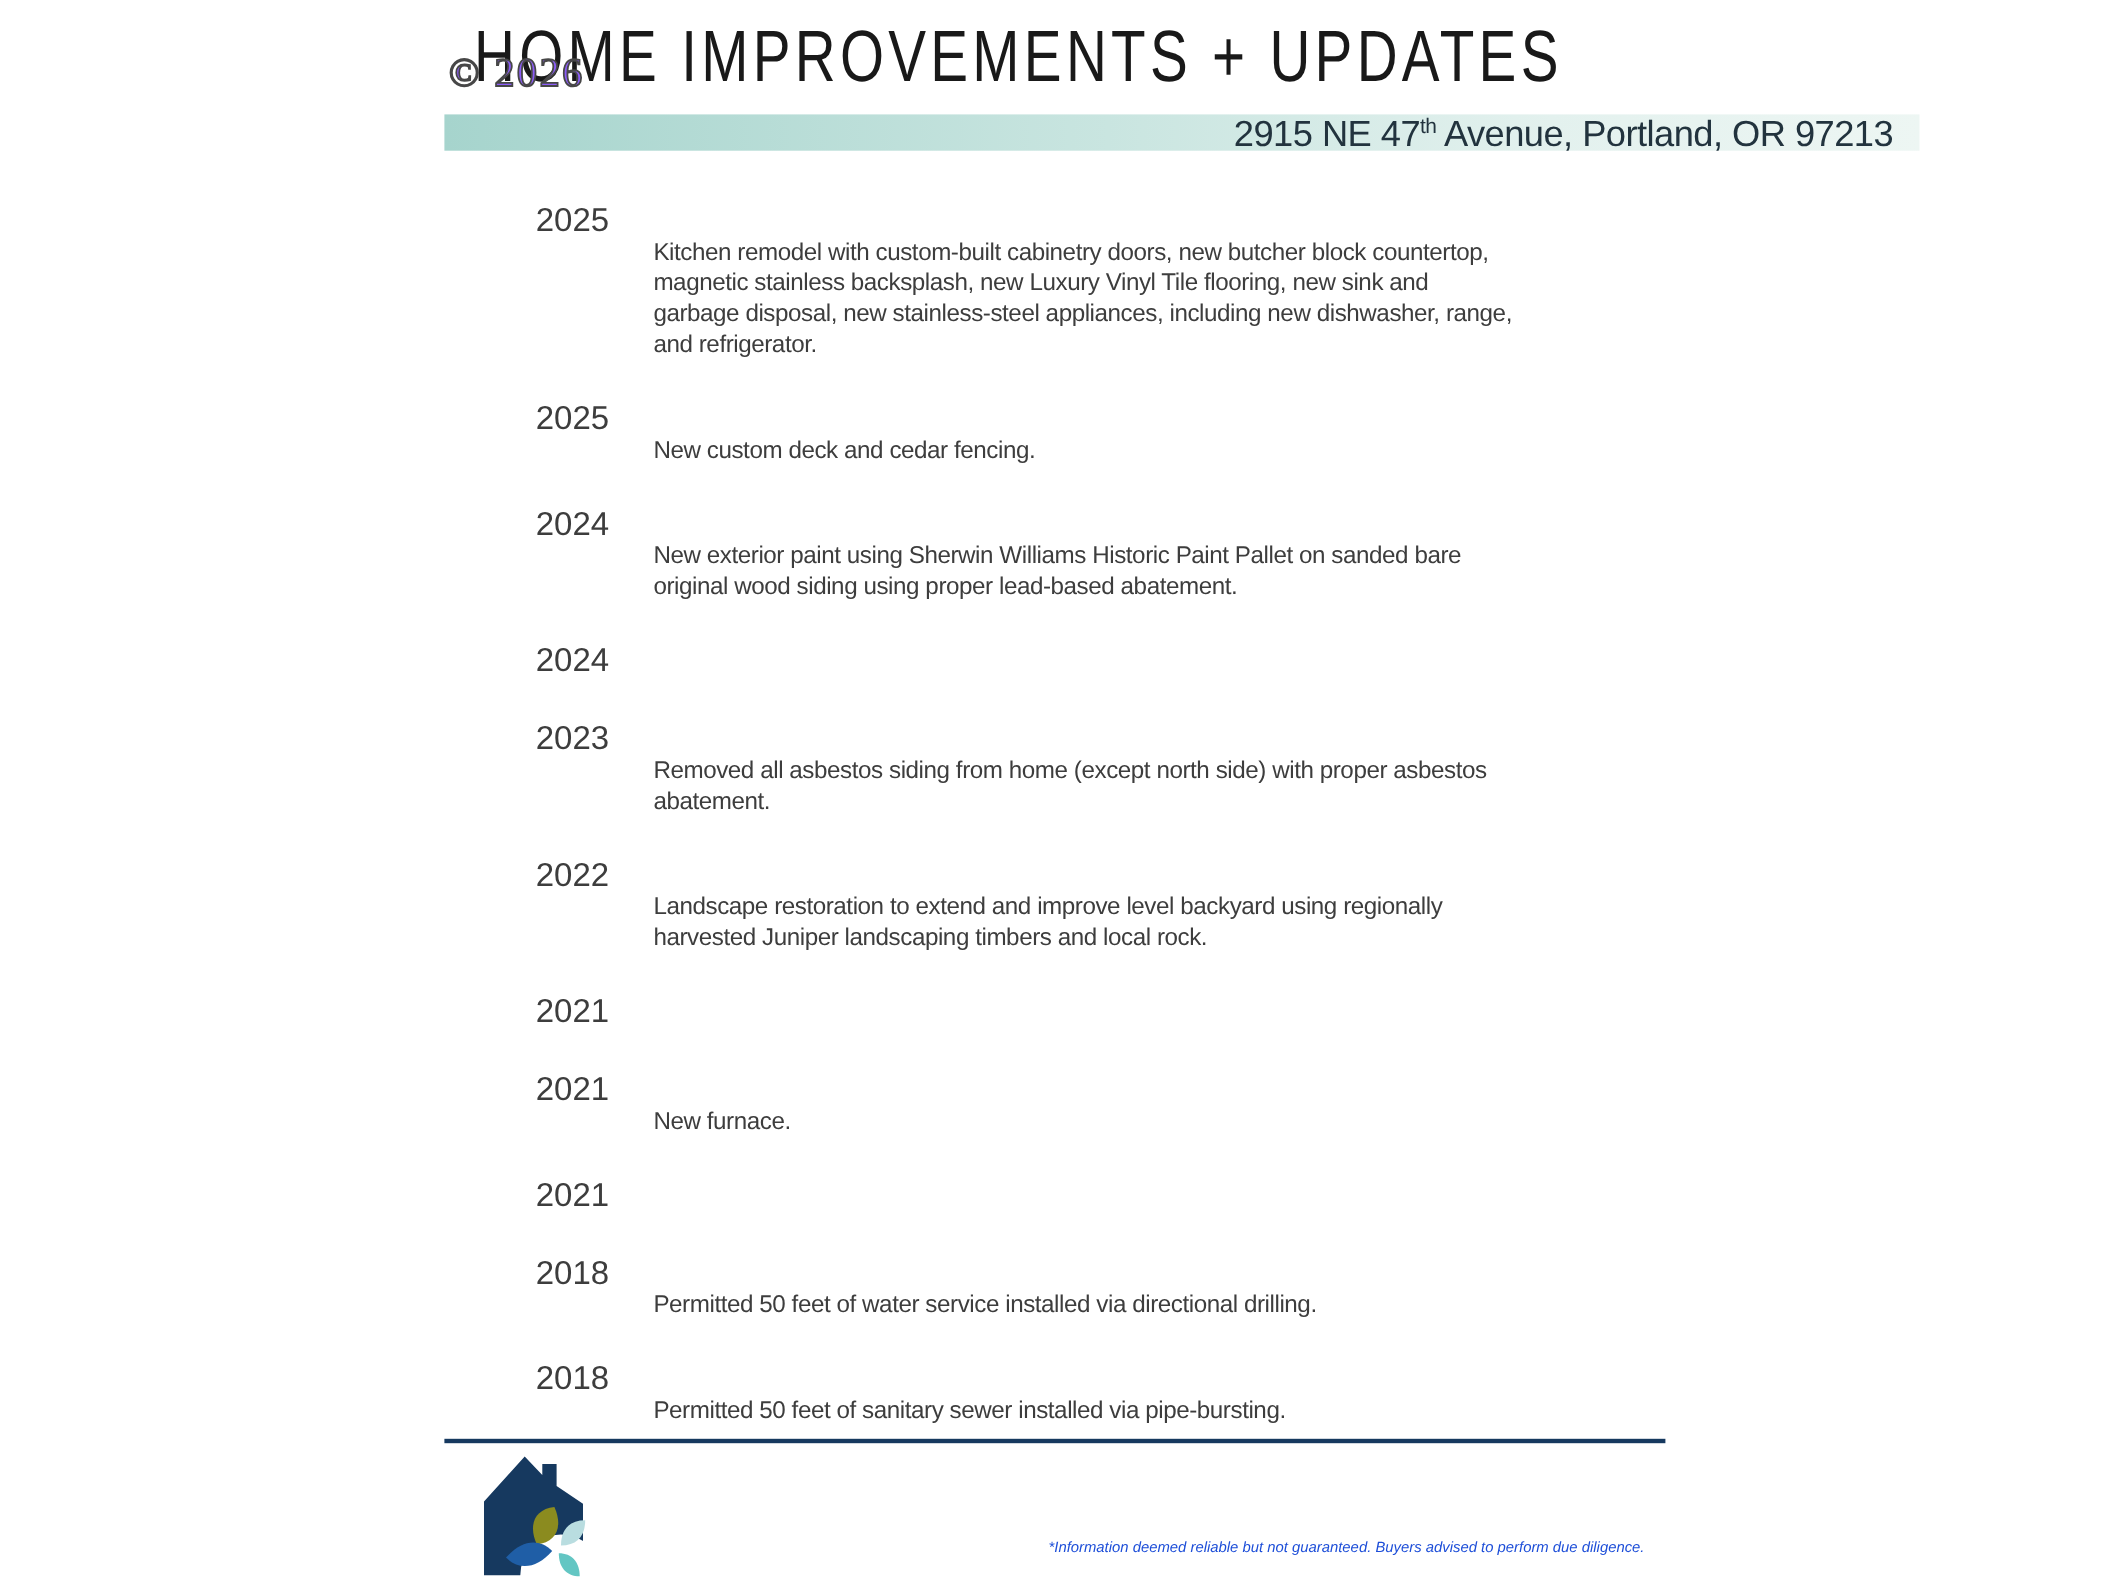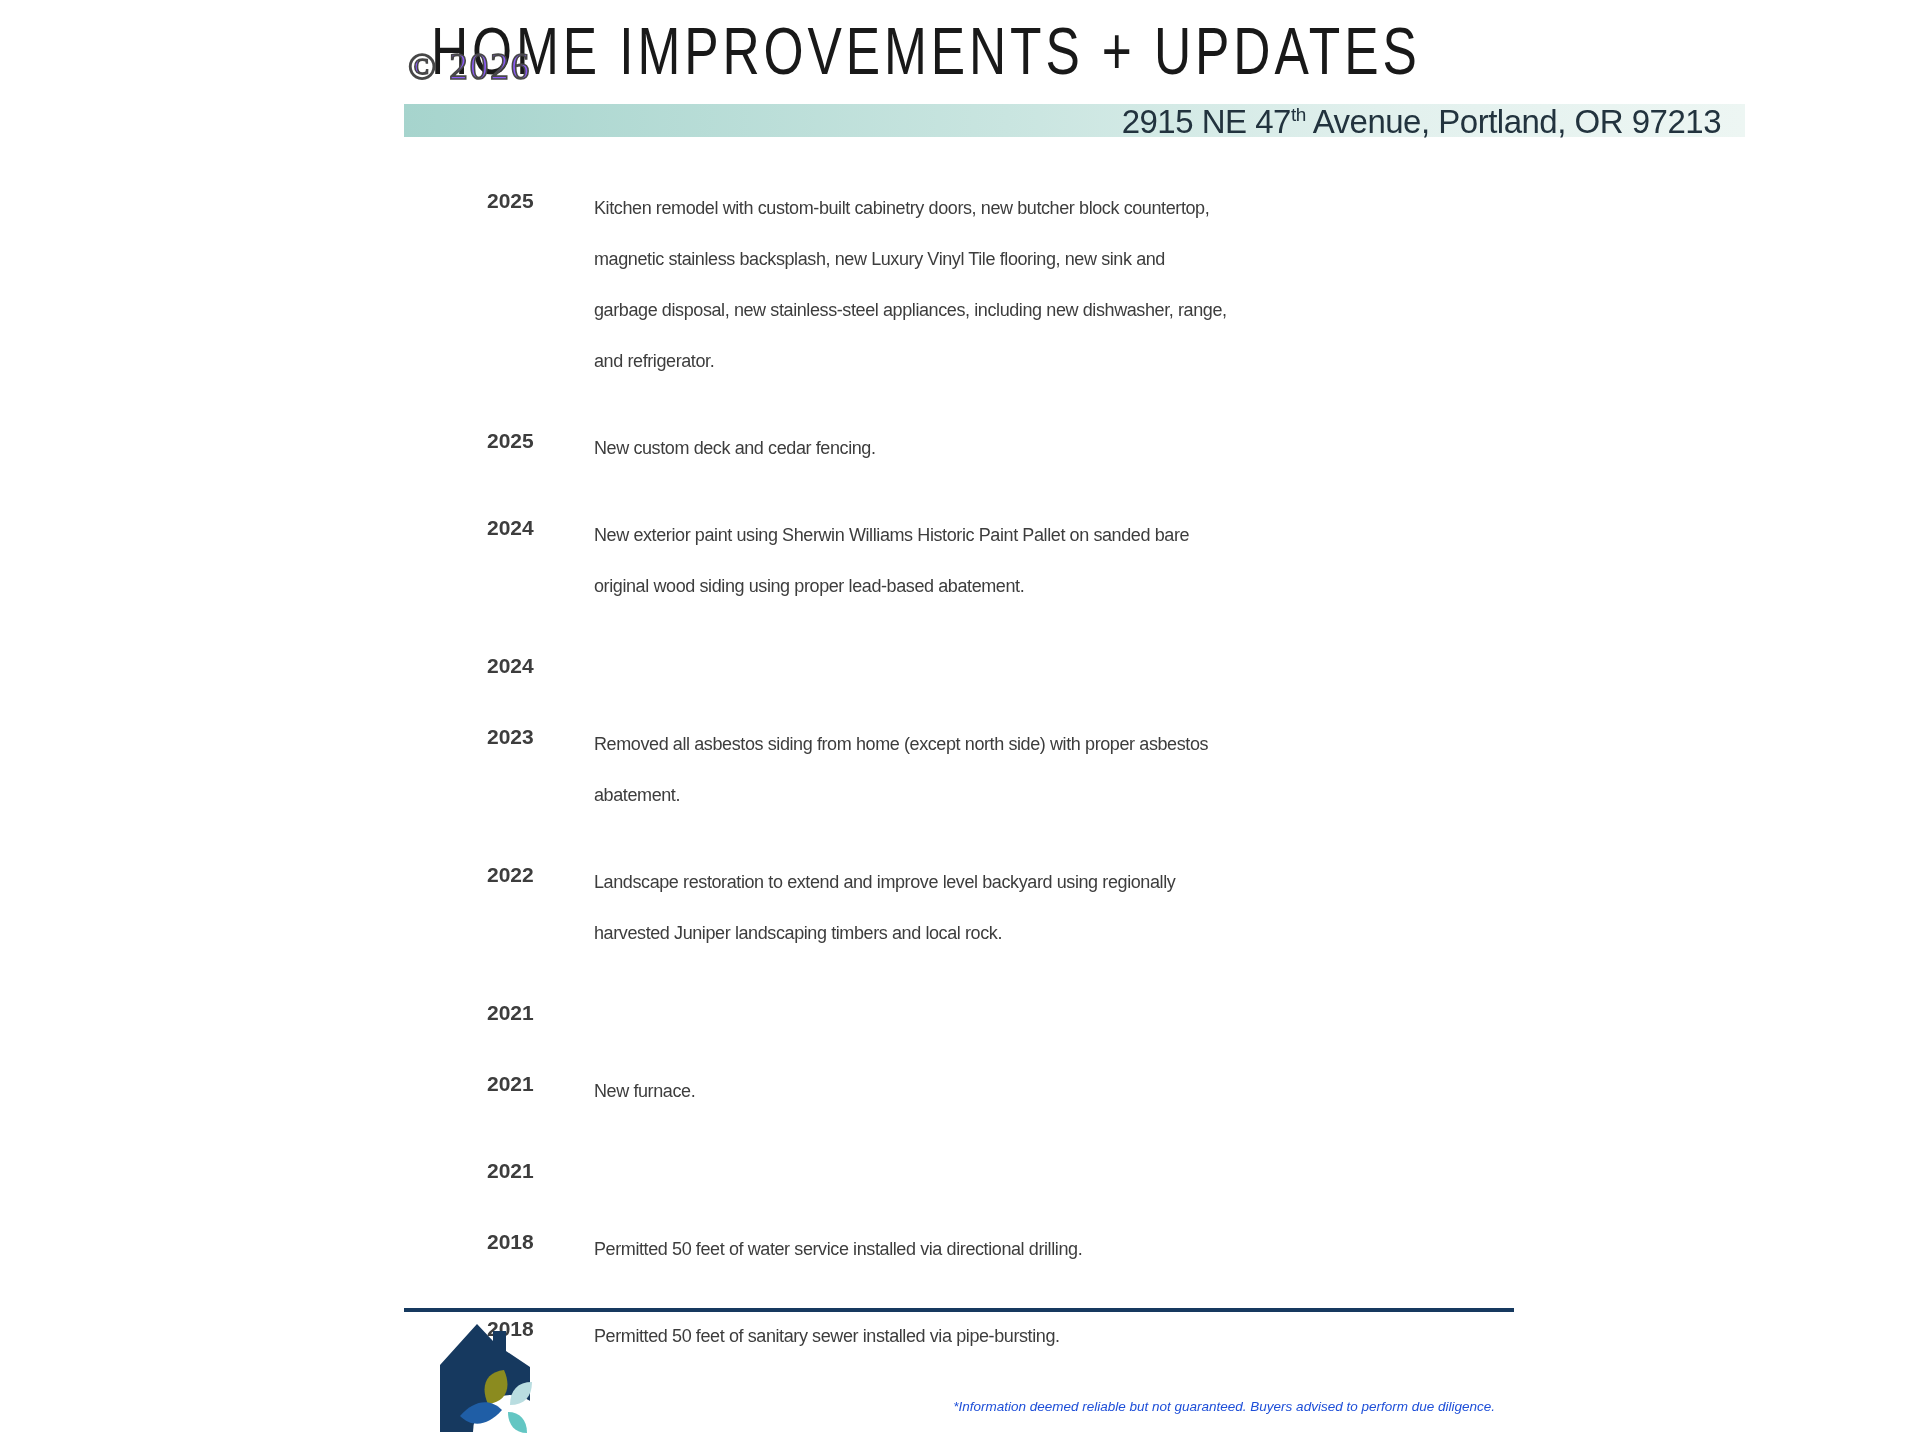--- a/index.html
+++ b/index.html
@@ -73,31 +73,31 @@
     width: 980px;
   }
   .entry {
     display: flex;
     margin-bottom: 36px;
     color: #3d3d3d;
   }
   .entry .year {
     flex: none;
     width: 107px;
-    font-size: 21px;
+    font-size: 30px;
     line-height: 35px;
-    font-weight: bold;
   }
   .entry .desc {
     flex: none;
     width: 870px;
-    font-size: 18px;
-    line-height: 51px;
+    font-size: 22px;
+    line-height: 28px;
     letter-spacing: -0.4px;
     white-space: pre-line;
+    margin-top: 32px;
   }
 
   
   .rule {
     position: absolute;
     left: 404px;
     top: 1308px;
     width: 1110px;
     height: 4px;
     background: #16395f;

